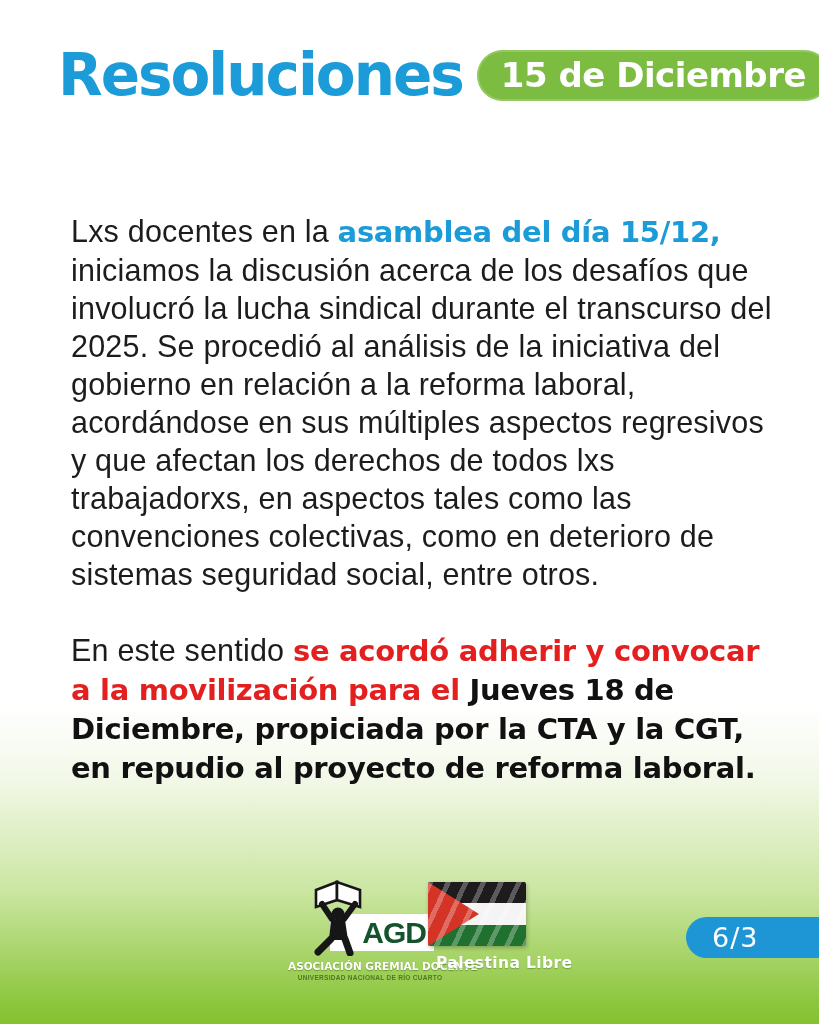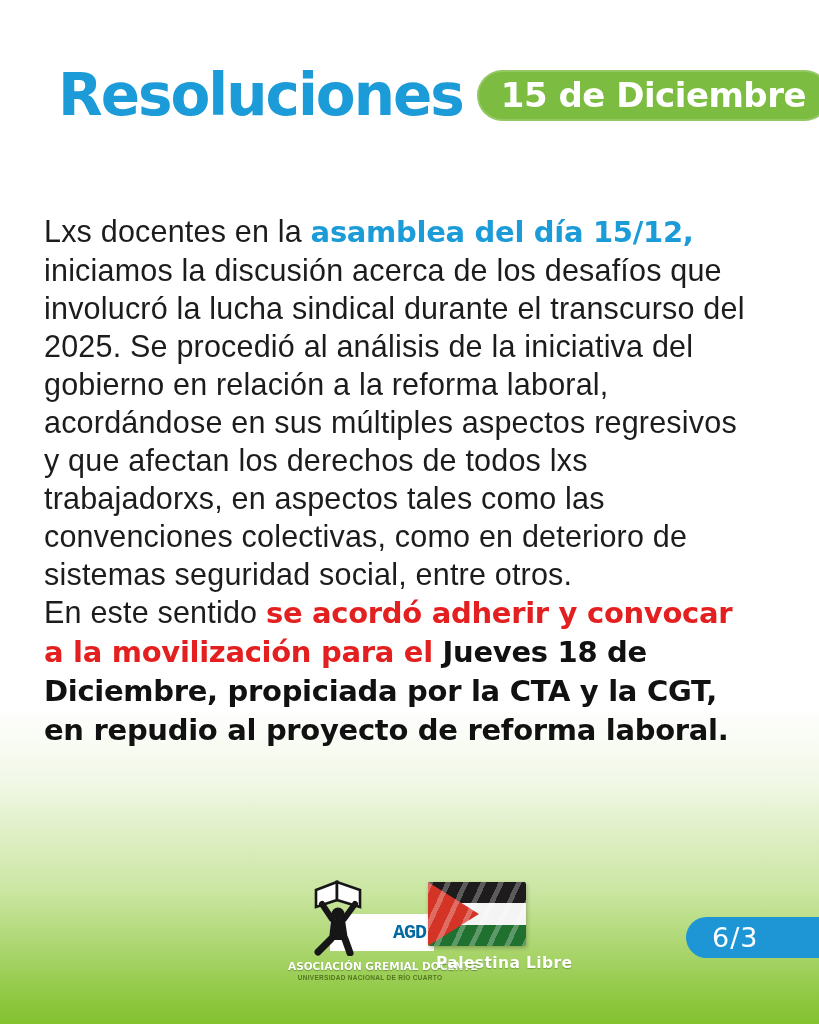--- a/index.html
+++ b/index.html
@@ -15,21 +15,21 @@
       #ffffff 0%,
       #ffffff 69%,
       #f2f8e8 76%,
       #cbe6a2 87%,
       #8cc63d 98%,
       #84c22f 100%);
   }
 
   
   .header { position: absolute; left: 58px; top: 38px; right: 40px; }
-  .title-row { display: flex; align-items: center; gap: 14px; margin-top: 20px; }
+  .title-row { display: flex; align-items: center; gap: 14px; }
   .title {
     font-family: "DejaVu Sans", sans-serif;
     font-weight: bold;
     font-size: 58px;
     line-height: 74px;
     letter-spacing: -2px;
     color: #1b9bd8;
     white-space: nowrap;
   }
   .date-badge {
@@ -43,44 +43,44 @@
     font-size: 34px;
     letter-spacing: -0.5px;
     height: 51px;
     padding: 0 24px;
     border-radius: 26px;
     box-shadow: inset 0 0 0 2px rgba(255,255,255,0.18);
     white-space: nowrap;
   }
 
   
-  .content { position: absolute; left: 44px; top: 212px; width: 706px; }
+  .content { position: absolute; left: 71px; top: 212px; width: 706px; }
   .para {
     font-size: 30.5px;
     line-height: 38px;
     color: #1c1c1c;
     letter-spacing: 0.2px;
   }
-  .para2 { }
+  .para2 { margin-top: 38px; }
   .hl-blue { color: #1b9bd8; font-family: "DejaVu Sans", sans-serif; font-weight: bold; font-size: 29px; letter-spacing: -0.3px; }
   .hl-red  { color: #e3201f; font-family: "DejaVu Sans", sans-serif; font-weight: bold; font-size: 29px; letter-spacing: -0.3px; }
   .hl-bold { color: #111111; font-family: "DejaVu Sans", sans-serif; font-weight: bold; font-size: 29px; letter-spacing: -0.3px; }
 
   
   .agd-logo { position: absolute; left: 300px; top: 874px; width: 140px; height: 108px; }
   .agd-figure { position: absolute; left: 10px; top: 0; width: 56px; height: 82px; }
   .agd-box {
     position: absolute; left: 30px; top: 40px; width: 104px; height: 37px;
     background: #ffffff;
     display: flex; align-items: center; justify-content: flex-end;
     padding-right: 8px;
   }
   .agd-acronym {
-    font-family: Liberation Mono, monospace;
-    font-weight: bold; font-size: 20px; color: #0369a1; letter-spacing: -1px;
+    font-family: Liberation Sans, sans-serif;
+    font-weight: bold; font-size: 30px; color: #14532d; letter-spacing: -1px;
   }
   .agd-name {
     position: absolute; left: -12px; top: 86px; width: 164px;
     text-align: center;
     font-family: "DejaVu Sans", sans-serif;
     font-weight: bold; font-size: 10.5px; color: #ffffff;
     text-shadow: 0 1px 1px rgba(40,80,10,0.45);
     white-space: nowrap;
   }
   .agd-subname {

